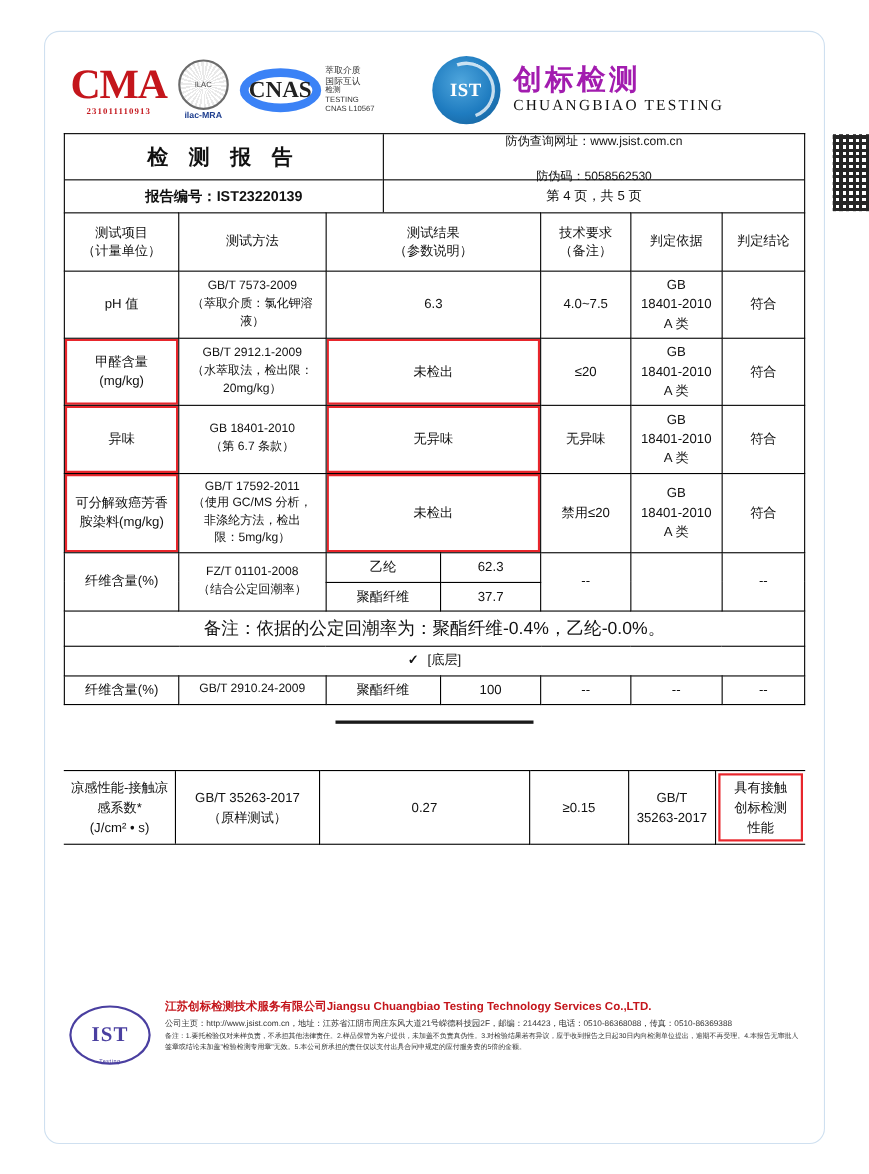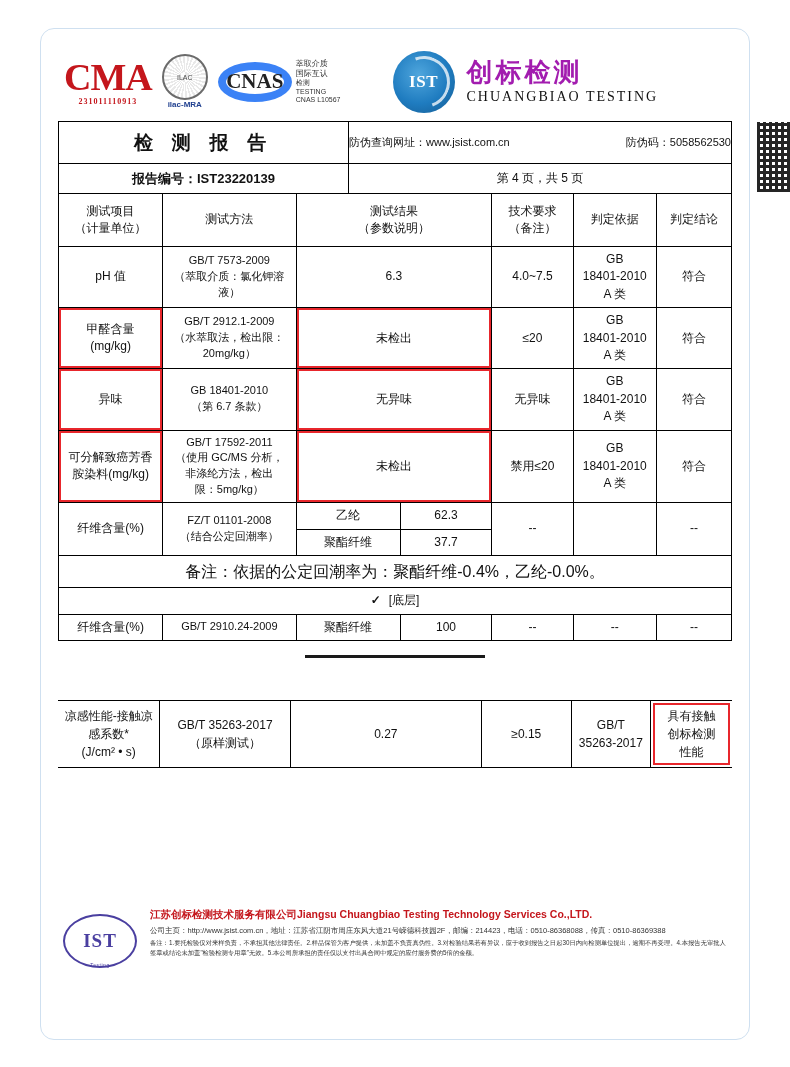--- a/index.html
+++ b/index.html
@@ -192,25 +192,26 @@
   }
   .tb-left .tb-row:last-child {
     border-top: 1px solid #000;
     font-weight: bold;
     font-size: 13px;
     height: 29px;
   }
   .tb-right .r1 {
     height: 41px;
     display: flex;
-    flex-direction: row;
-    align-items: center;
-    justify-content: space-between;
+    flex-direction: column;
+    align-items: center;
+    justify-content: flex-start;
     font-size: 11px;
     line-height: 1.45;
+    gap: 16px;
   }
   .tb-right .r2 {
     border-top: 1px solid #000;
     height: 29px;
     display: flex;
     align-items: center;
     justify-content: center;
     font-size: 12px;
   }
   .qr {

